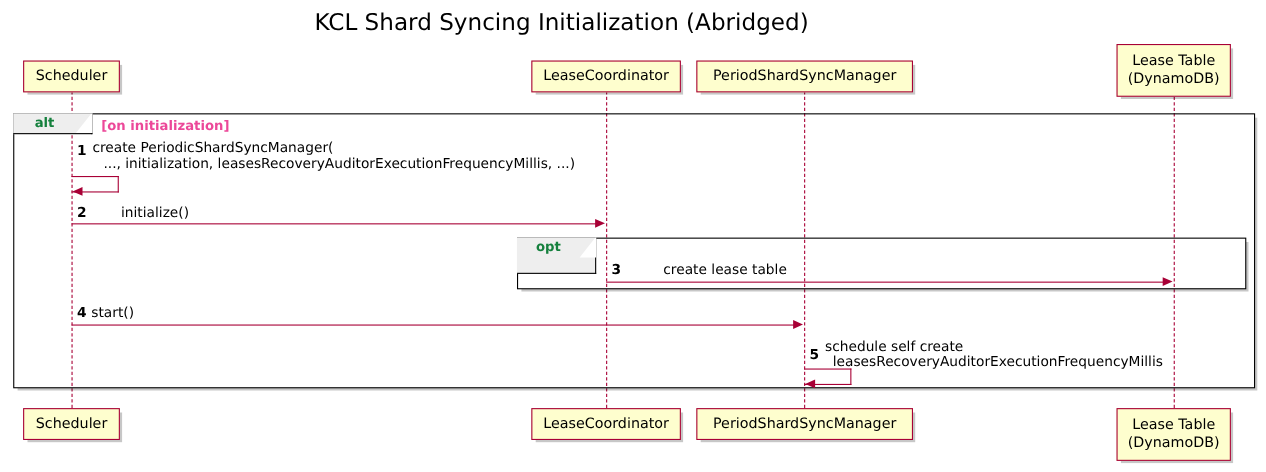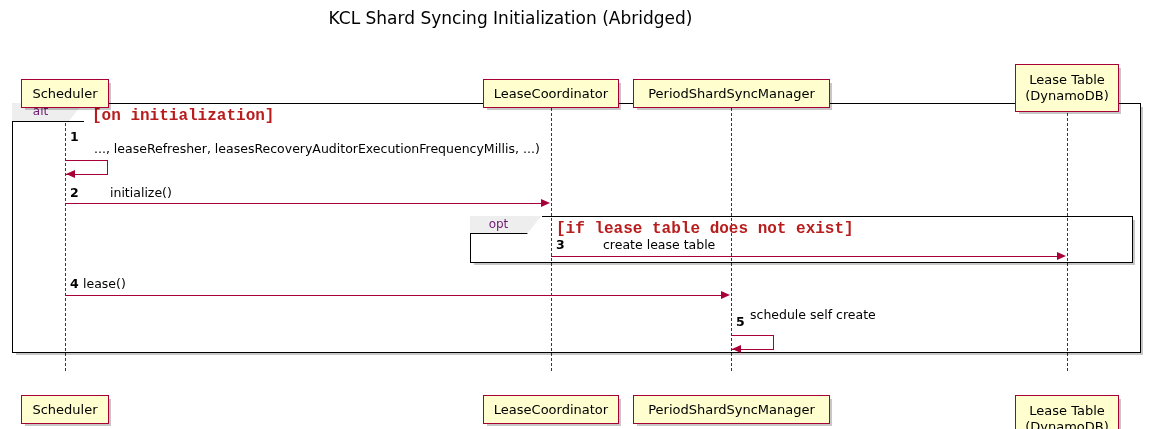--- a/index.html
+++ b/index.html
@@ -20,42 +20,41 @@
     overflow: hidden;
   }
 
   
   .diagram-title {
     position: absolute;
     left: 0;
     top: 8px;
     width: 1021px;
     text-align: center;
-    font-size: 17px;
+    font-size: 21px;
     color: #000000;
     white-space: nowrap;
   }
 
   
   .participant {
     position: absolute;
     box-sizing: border-box;
     background: #FEFECE;
     border: 1.5px solid #A80036;
     box-shadow: 3px 3px 0 -1px rgba(0,0,0,0.22);
     display: flex;
     flex-direction: column;
     align-items: center;
     justify-content: center;
     font-size: 13px;
     color: #000000;
     line-height: 1.22;
     white-space: nowrap;
     padding: 3px 8px;
-    margin-top: 24px;
   }
   .participant .pline { display: block; }
 
   
   .lifeline {
     position: absolute;
     width: 0;
     border-left: 1px dashed #A80036;
   }
 
@@ -67,42 +66,41 @@
     background: transparent;
     box-shadow: 3px 3px 0 -1px rgba(0,0,0,0.22);
   }
   .frame-label {
     position: absolute;
     box-sizing: border-box;
     background: #EEEEEE;
     border-right: 1.5px solid #000000;
     border-bottom: 1.5px solid #000000;
     font-size: 12px;
-    font-weight: normal;
-    color: #701a75;
+    font-weight: bold;
+    color: #15803d;
     text-align: center;
     line-height: 17px;
     padding-right: 14px;
   }
   .frame-label::after {
     content: "";
     position: absolute;
     right: -1px;
     top: -1px;
     border-style: solid;
     border-width: 0 0 19px 15px;
     border-color: transparent transparent #FFFFFF transparent;
   }
   .frame-cond {
     position: absolute;
-    font-size: 16px;
+    font-size: 12px;
     font-weight: bold;
-    color: #b91c1c;
-    white-space: nowrap;
-    font-family: Liberation Mono, monospace;
+    color: #ec4899;
+    white-space: nowrap;
   }
 
   
   .msg-label {
     position: absolute;
     font-size: 12.5px;
     color: #000000;
     white-space: nowrap;
     line-height: 14px;
   }
@@ -150,57 +148,58 @@
   <div class="lifeline" style="left:731px; top:83px;  height:288px;"></div>
   <div class="lifeline" style="left:1067px; top:88px; height:283px;"></div>
 
   <div class="frame" style="left:12px; top:103px; width:1129px; height:250px;"></div>
   <div class="frame-label" style="left:12px; top:103px; width:72px; height:19px;">
     <span>alt</span>
   </div>
   <div class="frame-cond" style="left:92px; top:107px;">[on initialization]</div>
 
   <div class="frame" style="left:470px; top:216px; width:663px; height:47px;"></div>
-  <div class="frame-label" style="left:470px; top:216px; width:72px; height:18px;">
+  <div class="frame-label" style="left:470px; top:216px; width:72px; height:33px;">
     <span>opt</span>
   </div>
-  <div class="frame-cond" style="left:556px; top:220px;">[if lease table does not exist]</div>
 
   <div class="msg-label" style="left:70px; top:130px;">
     <span class="msg-num">1</span>
   </div>
-  <div class="msg-label" style="left:94px; top:142px;">..., leaseRefresher, leasesRecoveryAuditorExecutionFrequencyMillis, ...)</div>
+  <div class="msg-label" style="left:84px; top:127px;">create PeriodicShardSyncManager(</div>
+  <div class="msg-label" style="left:94px; top:142px;">..., initialization, leasesRecoveryAuditorExecutionFrequencyMillis, ...)</div>
   <div class="self-loop" style="left:65px; top:160px; width:43px; height:15px;"></div>
   <div class="arrow-left" style="left:66px; top:170px;"></div>
 
   <div class="msg-label" style="left:70px; top:186px;">
     <span class="msg-num">2</span>
   </div>
   <div class="msg-label" style="left:83px; top:186px;margin-left:27px;">initialize()</div>
   <div class="msg-line" style="left:65px; top:203px; width:477px;"></div>
   <div class="arrow-right" style="left:541px; top:199px;"></div>
 
   <div class="msg-label" style="left:556px; top:238px;">
     <span class="msg-num">3</span>
   </div>
   <div class="msg-label" style="left:603px; top:238px;">create lease table</div>
   <div class="msg-line" style="left:551px; top:256px; width:507px;"></div>
   <div class="arrow-right" style="left:1057px; top:252px;"></div>
 
   <div class="msg-label" style="left:70px; top:277px;">
     <span class="msg-num">4</span>
   </div>
-  <div class="msg-label" style="left:83px; top:277px;">lease()</div>
+  <div class="msg-label" style="left:83px; top:277px;">start()</div>
   <div class="msg-line" style="left:65px; top:295px; width:657px;"></div>
   <div class="arrow-right" style="left:721px; top:291px;"></div>
 
   <div class="msg-label" style="left:736px; top:315px;">
     <span class="msg-num">5</span>
   </div>
   <div class="msg-label" style="left:750px; top:308px;">schedule self create</div>
+  <div class="msg-label" style="left:757px; top:322px;">leasesRecoveryAuditorExecutionFrequencyMillis</div>
   <div class="self-loop" style="left:731px; top:335px; width:43px; height:15px;"></div>
   <div class="arrow-left" style="left:732px; top:345px;"></div>
 
   <div class="participant" style="left:21px; top:55px; width:88px; height:29px;">
     <span class="pline">Scheduler</span>
   </div>
 
   <div class="participant" style="left:483px; top:55px; width:136px; height:29px;">
     <span class="pline">LeaseCoordinator</span>
   </div>

